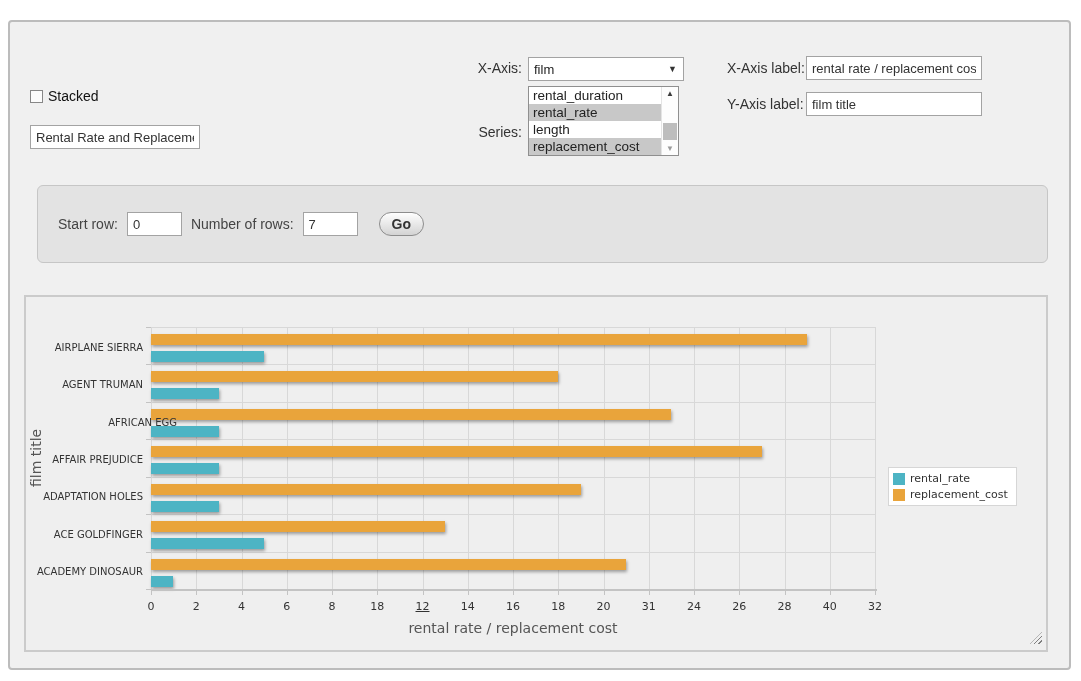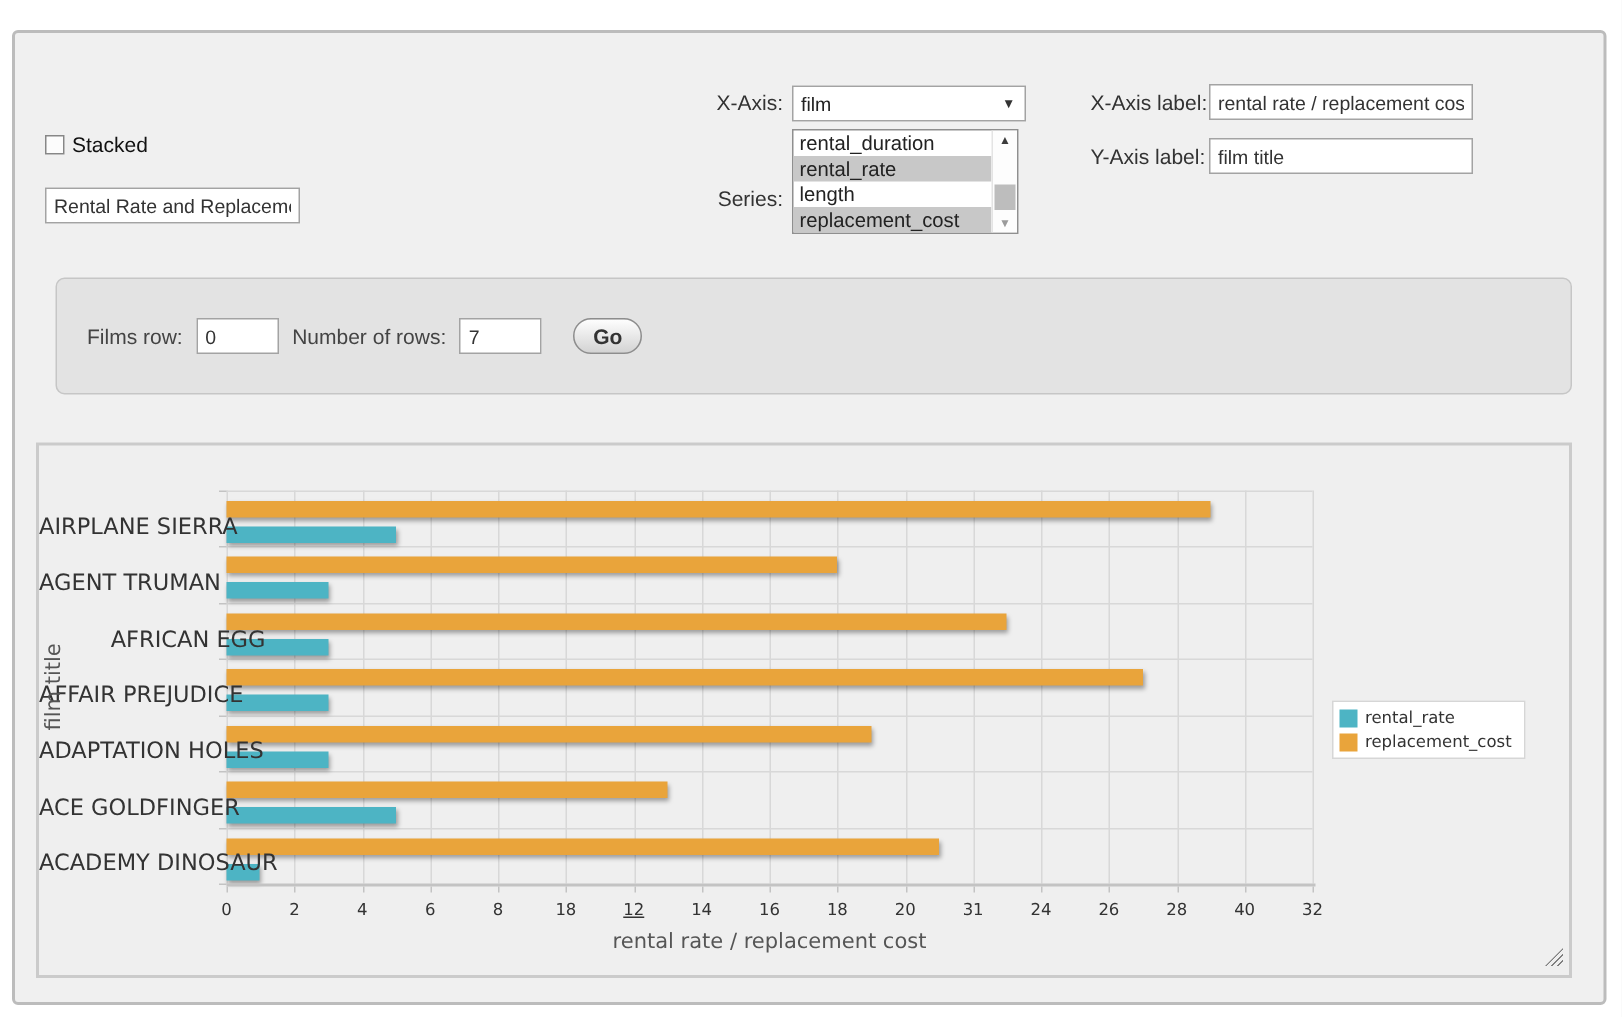--- a/index.html
+++ b/index.html
@@ -48,21 +48,21 @@
   .chart{position:absolute;left:14px;top:273px;width:1024px;height:357px;box-sizing:border-box;
          border:2px solid #cbcbcb;background:#efefef;font-family:"DejaVu Sans",sans-serif;}
   .chart-title{position:absolute;left:0;top:8px;width:100%;text-align:center;font-size:16px;color:#333;}
   .plot{position:absolute;left:125px;top:30px;width:724px;height:262px;}
   .vgrid{position:absolute;top:0;width:1px;height:100%;background:#d8d8d8;}
   .hgrid{position:absolute;left:0;width:100%;height:1px;background:#d8d8d8;}
   .x-axis-line{position:absolute;left:125px;top:292px;width:726px;height:2px;background:#c3c3c3;}
   .xtick{position:absolute;top:294px;width:1px;height:4px;background:#c3c3c3;}
   .ytick{position:absolute;width:5px;height:1px;background:#c3c3c3;}
   .xtick-label{position:absolute;top:303px;width:30px;text-align:center;font-size:11px;color:#333;}
-  .cat-label{position:absolute;left:0;width:117px;text-align:right;font-size:15px;color:#333;white-space:nowrap;}
+  .cat-label{position:absolute;left:0;width:117px;text-align:right;font-size:10px;color:#333;white-space:nowrap;}
   .bar{position:absolute;left:0;height:11px;box-shadow:1px 2px 3px rgba(0,0,0,0.35);}
   .xaxis-title{position:absolute;left:125px;top:323px;width:724px;text-align:center;font-size:14px;color:#555;}
   .yaxis-title{position:absolute;left:2px;top:190px;transform:rotate(-90deg);transform-origin:0 0;
                font-size:14px;color:#555;white-space:nowrap;}
   .legendbox{position:absolute;left:862px;top:170px;background:#fff;border:1px solid #d6d6d6;
              padding:4px 8px 4px 4px;display:flex;flex-direction:column;gap:3px;}
   .legend-row{display:flex;align-items:center;gap:5px;font-size:11px;color:#333;white-space:nowrap;}
   .swatch{width:12px;height:12px;}
   .grip{position:absolute;right:4px;bottom:6px;width:12px;height:12px;
         background:repeating-linear-gradient(-45deg,transparent 0 2px,#808080 2px 3px);
@@ -103,21 +103,21 @@
       </div>
     </div>
 
     <div class="lbl xfield-lbl">X-Axis label:</div>
     <input class="txt xfield-input" value="rental rate / replacement cost" style="">
 
     <div class="lbl yfield-lbl">Y-Axis label:</div>
     <input class="txt yfield-input" value="film title" style="">
 
     <div class="rowpanel">
-      <span>Films row:</span>
+      <span>Start row:</span>
       <input class="txt" value="0" style="">
       <span>Number of rows:</span>
       <input class="txt" value="7" style="">
       <button class="go-btn">Go</button>
     </div>
 
     <div class="chart" id="chart">
       <div class="grip"></div>
         <div class="plot">
           <div class="vgrid" style="left: 0px;"></div>

